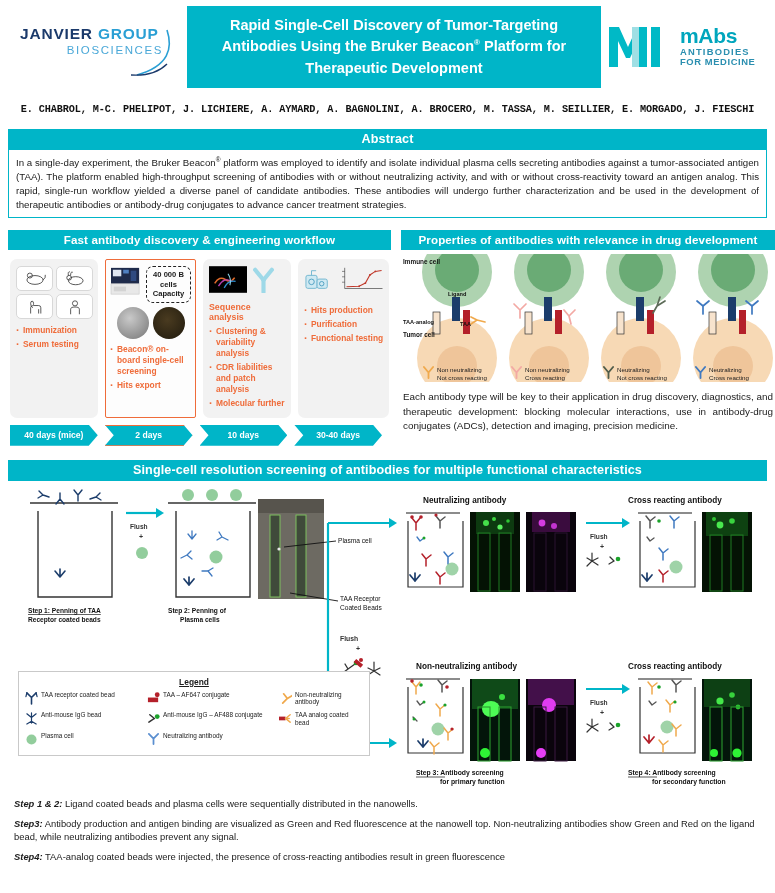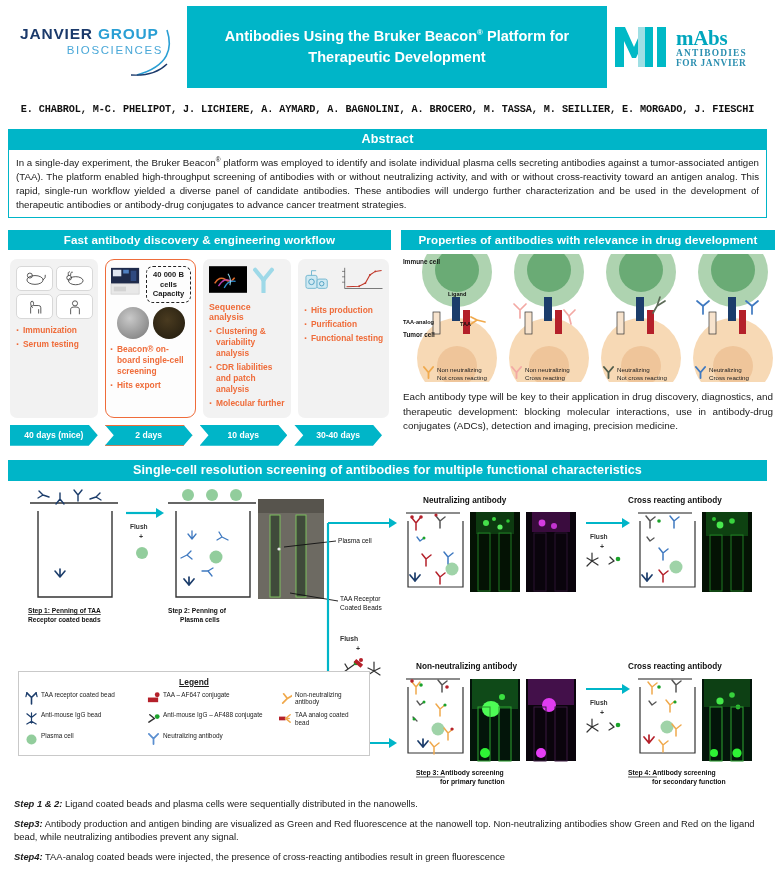--- a/index.html
+++ b/index.html
@@ -9,39 +9,39 @@
     background: #ffffff;
     font-family: "Liberation Sans", sans-serif;
     color: #1a1a1a;
     overflow: hidden;
     position: relative;
   }
 
   
   .header {
     display: flex; align-items: center;
-    height: 88px; padding: 6px 2px 0 6px;
+    height: 88px; padding: 6px 8px 0 6px;
   }
   .logo-left { width: 175px; padding-left: 14px; }
   .jg-line1 { font-size: 15.5px; font-weight: bold; letter-spacing: .8px; color:#1b3a6b; white-space:nowrap;}
   .jg-line1 .grp { color:#2a9fd4; }
   .jg-line2 { font-size: 11.5px; letter-spacing: 1.6px; color:#4aa8d8; text-align:right; padding-right: 18px; margin-top:1px;}
   .jg-swoosh { position:relative; height: 14px; }
   .jg-swoosh svg { position:absolute; right: 4px; top:-28px; }
 
   .title-bar {
     flex: 1; background: #00b5c8; color:#fff;
     text-align:center; font-weight: bold; font-size: 14.5px;
     line-height: 1.45; padding: 9px 10px; margin: 0 6px;
     align-self: stretch; display:flex; flex-direction:column; justify-content:center;
     min-height: 72px;
   }
   .title-bar sup { font-size: 8px; vertical-align: super; }
 
-  .logo-right { width: 160px; display:flex; align-items:flex-end; gap:7px; padding-right: 4px; font-family: Liberation Serif, serif;}
+  .logo-right { width: 160px; display:flex; align-items:flex-start; gap:17px; padding-right: 4px;}
   .mi-mark { display:flex; align-items:flex-end; height: 44px;}
   .mabs-txt { line-height: 1.05; }
   .mabs-main { font-size: 21px; font-weight: bold; color:#00a6bd; letter-spacing:-.3px;}
   .mabs-sub1 { font-size: 9.4px; font-weight:bold; color:#2b8fb0; letter-spacing: 1.2px;}
   .mabs-sub2 { font-size: 9.4px; font-weight:bold; color:#2b8fb0; letter-spacing: .6px;}
 
   
   .authors {
     text-align:center; font-size: 10.2px; font-weight: bold;
     letter-spacing: -.1px; margin: 16px 8px 14px 8px; color:#111;font-family:Liberation Mono, monospace;
@@ -68,21 +68,21 @@
   .mid { display:flex; gap: 10px; margin: 12px 8px 0 8px; }
   .col-left { width: 383px; }
   .col-right { flex:1; }
 
   
   .wf-cards { display:flex; gap: 7px; margin-top: 9px; padding: 0 2px;}
   .wf-card {
     background:#f2f2f2; border-radius: 7px; padding: 7px 5px 6px 6px;
     width: 91px; min-height: 132px; position:relative;
   }
-  .wf-card.hl { background:#fdfdfd; border:1.6px solid #ef6c3a; border-radius:9px; padding:6px 4px;}
+  .wf-card.hl { background:#fdfdfd; border:1.6px solid #ef6c3a; border-radius:2px; padding:6px 4px;}
   .wf-icons { display:grid; grid-template-columns: 1fr 1fr; gap:3px; margin-bottom: 6px;}
   .wf-ico {
     background:#fff; border:1px solid #d8d8d8; border-radius:5px;
     height: 25px; display:flex; align-items:center; justify-content:center;
   }
   .wf-list { list-style:none; margin:0; padding:0; color:#ef6c3a; font-size:8.4px; font-weight:bold; line-height:1.3;}
   .wf-list li { position:relative; padding-left: 7px; margin-bottom: 3px;}
   .wf-list li:before { content:"·"; position:absolute; left:0; top:-2px; font-size:11px;}
   .wf-head { color:#ef6c3a; font-size:8.8px; font-weight:bold; margin-bottom:4px;}
   .cap-bubble {
@@ -141,36 +141,37 @@
     <div class="jg-line2">BIOSCIENCES</div>
     <div class="jg-swoosh">
       <svg width="60" height="56" viewBox="0 0 60 56">
           <path d="M50 2 C 56 20, 52 38, 20 47" stroke="#2a9fd4" stroke-width="1.6" fill="none"></path>
           <path d="M14 47 C 30 48, 42 44, 50 36" stroke="#1b3a6b" stroke-width="1.4" fill="none"></path>
         </svg>
     </div>
   </div>
 
   <div class="title-bar">
+    <div>Rapid Single-Cell Discovery of Tumor-Targeting</div>
     <div>Antibodies Using the Bruker Beacon<sup>®</sup> Platform for</div>
     <div>Therapeutic Development</div>
   </div>
 
   <div class="logo-right">
     <div class="mi-mark">
       <svg width="56" height="46" viewBox="0 0 56 46">
         <path d="M2 44 L2 4 L12 4 L21 24 L30 4 L40 4 L40 44 L31 44 L31 18 L23 35 L19 35 L11 18 L11 44 Z" fill="#00b9c6"></path>
         <rect x="25" y="4" width="7" height="40" fill="#9fdfe4"></rect>
         <rect x="44" y="4" width="9" height="40" fill="#00b9c6"></rect>
       </svg>
     </div>
     <div class="mabs-txt">
       <div class="mabs-main">mAbs</div>
       <div class="mabs-sub1">ANTIBODIES</div>
-      <div class="mabs-sub2">FOR JANVIER</div>
+      <div class="mabs-sub2">FOR MEDICINE</div>
     </div>
   </div>
 </div>
 
 <div class="authors">E. CHABROL, M-C. PHELIPOT, J. LICHIERE, A. AYMARD, A. BAGNOLINI, A. BROCERO, M. TASSA, M. SEILLIER, E. MORGADO, J. FIESCHI</div>
 
 <div class="abstract-wrap">
   <div class="banner">Abstract</div>
   <div class="abstract-body">In a single-day experiment, the Bruker Beacon<sup>®</sup> platform was employed to identify and isolate individual plasma cells secreting antibodies against a tumor-associated antigen (TAA). The platform enabled high-throughput screening of antibodies with or without neutralizing activity, and with or without cross-reactivity toward an antigen analog. This rapid, single-run workflow yielded a diverse panel of candidate antibodies. These antibodies will undergo further characterization and be used in the development of therapeutic antibodies or antibody-drug conjugates to advance cancer treatment strategies.</div>
 </div>

